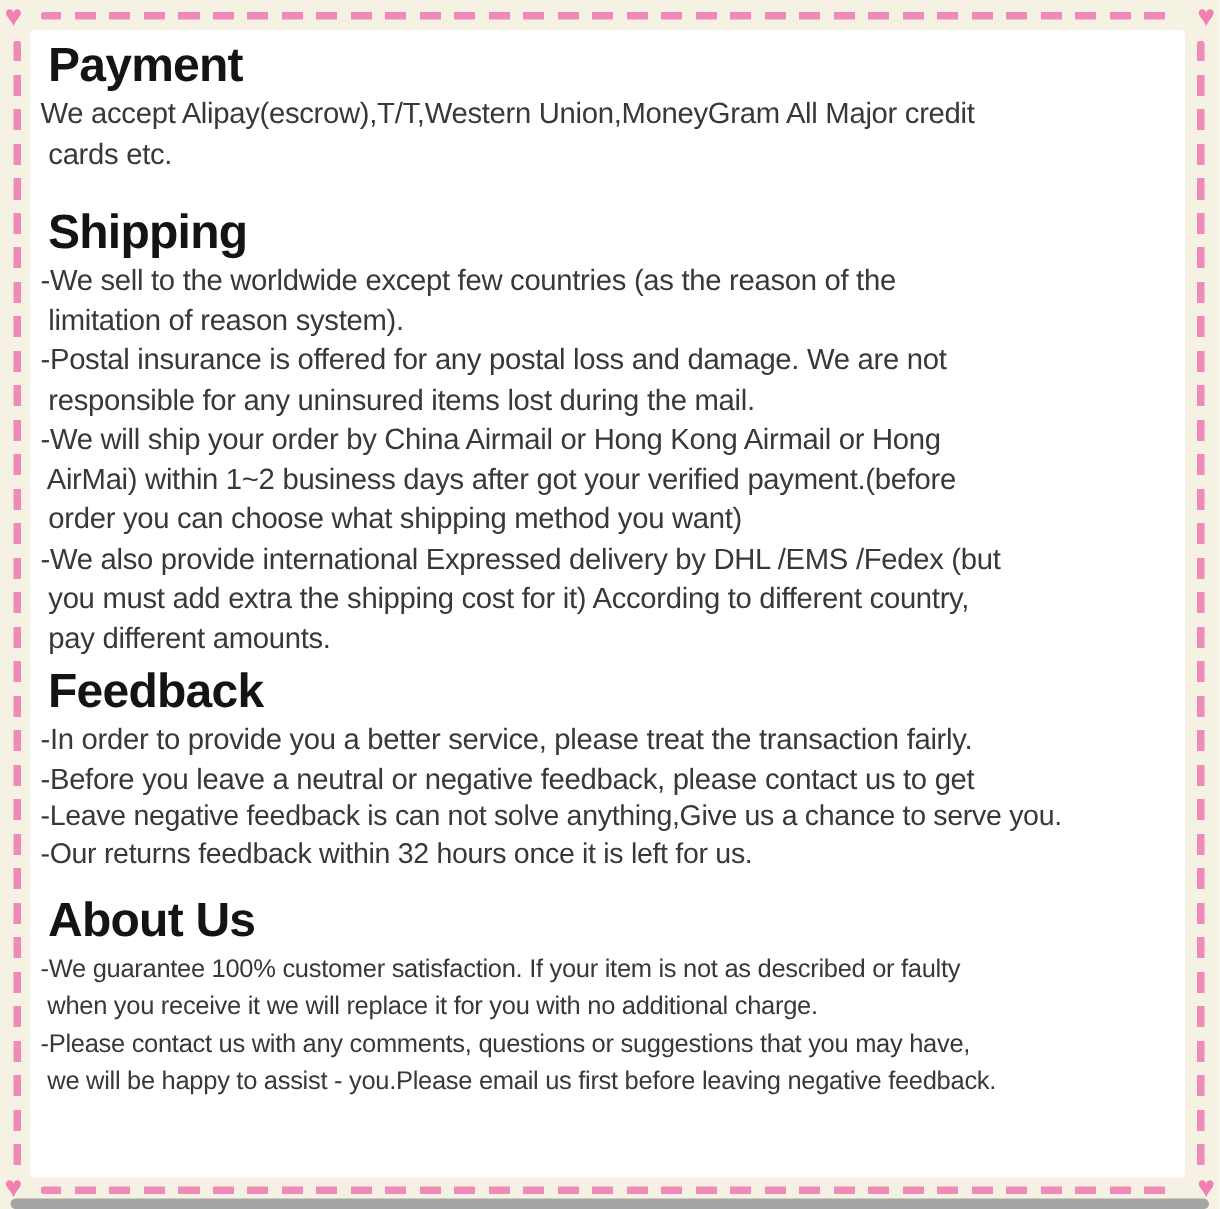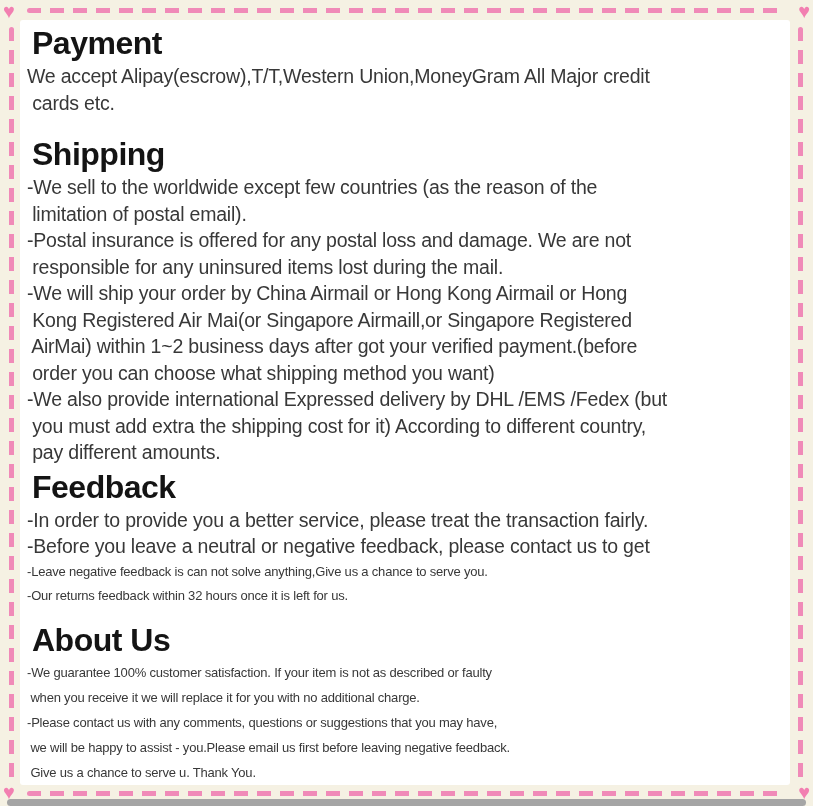--- a/index.html
+++ b/index.html
@@ -61,22 +61,22 @@
   }
   .sec.shipping .heading{margin-top:19px;}
   .sec.feedback .heading{margin-top:2px;}
   .sec.about .heading{margin-top:12px;}
   .line{
     white-space:pre;
     font-size:19.5px;line-height:26.5px;
     letter-spacing:-0.2px;
     color:var(--text,#383838);
   }
-  .line.small{font-size:13px;line-height:24.5px;}
-  .sec.about .line{font-size:13px;line-height:25px;}
+  .line.small{font-size:19px;line-height:24.5px;}
+  .sec.about .line{font-size:17px;line-height:25px;}
 </style>
 </head>
 <body>
 
 <div class="frame">
 
   <div class="bottom-bar"></div>
 
   <div class="dash-h dash-top"></div>
   <div class="dash-h dash-bottom"></div>
@@ -92,25 +92,24 @@
 
     <section class="sec payment">
       <div class="heading">Payment</div>
       <div class="line">We accept Alipay(escrow),T/T,Western Union,MoneyGram All Major credit</div>
       <div class="line"> cards etc.</div>
     </section>
 
     <section class="sec shipping">
       <div class="heading">Shipping</div>
       <div class="line">-We sell to the worldwide except few countries (as the reason of the</div>
-      <div class="line"> limitation of postal email).</div>
+      <div class="line"> limitation of reason system).</div>
       <div class="line">-Postal insurance is offered for any postal loss and damage. We are not</div>
       <div class="line"> responsible for any uninsured items lost during the mail.</div>
       <div class="line">-We will ship your order by China Airmail or Hong Kong Airmail or Hong</div>
-      <div class="line"> Kong Registered Air Mai(or Singapore Airmaill,or Singapore Registered</div>
       <div class="line"> AirMai) within 1~2 business days after got your verified payment.(before</div>
       <div class="line"> order you can choose what shipping method you want)</div>
       <div class="line">-We also provide international Expressed delivery by DHL /EMS /Fedex (but</div>
       <div class="line"> you must add extra the shipping cost for it) According to different country,</div>
       <div class="line"> pay different amounts.</div>
     </section>
 
     <section class="sec feedback">
       <div class="heading">Feedback</div>
       <div class="line">-In order to provide you a better service, please treat the transaction fairly.</div>
@@ -118,17 +117,16 @@
       <div class="line small">-Leave negative feedback is can not solve anything,Give us a chance to serve you.</div>
       <div class="line small">-Our returns feedback within 32 hours once it is left for us.</div>
     </section>
 
     <section class="sec about">
       <div class="heading">About Us</div>
       <div class="line">-We guarantee 100% customer satisfaction. If your item is not as described or faulty</div>
       <div class="line"> when you receive it we will replace it for you with no additional charge.</div>
       <div class="line">-Please contact us with any comments, questions or suggestions that you may have,</div>
       <div class="line"> we will be happy to assist - you.Please email us first before leaving negative feedback.</div>
-      <div class="line"> Give us a chance to serve u. Thank You.</div>
     </section>
 
   </div>
 </div>
 
 </body></html>

